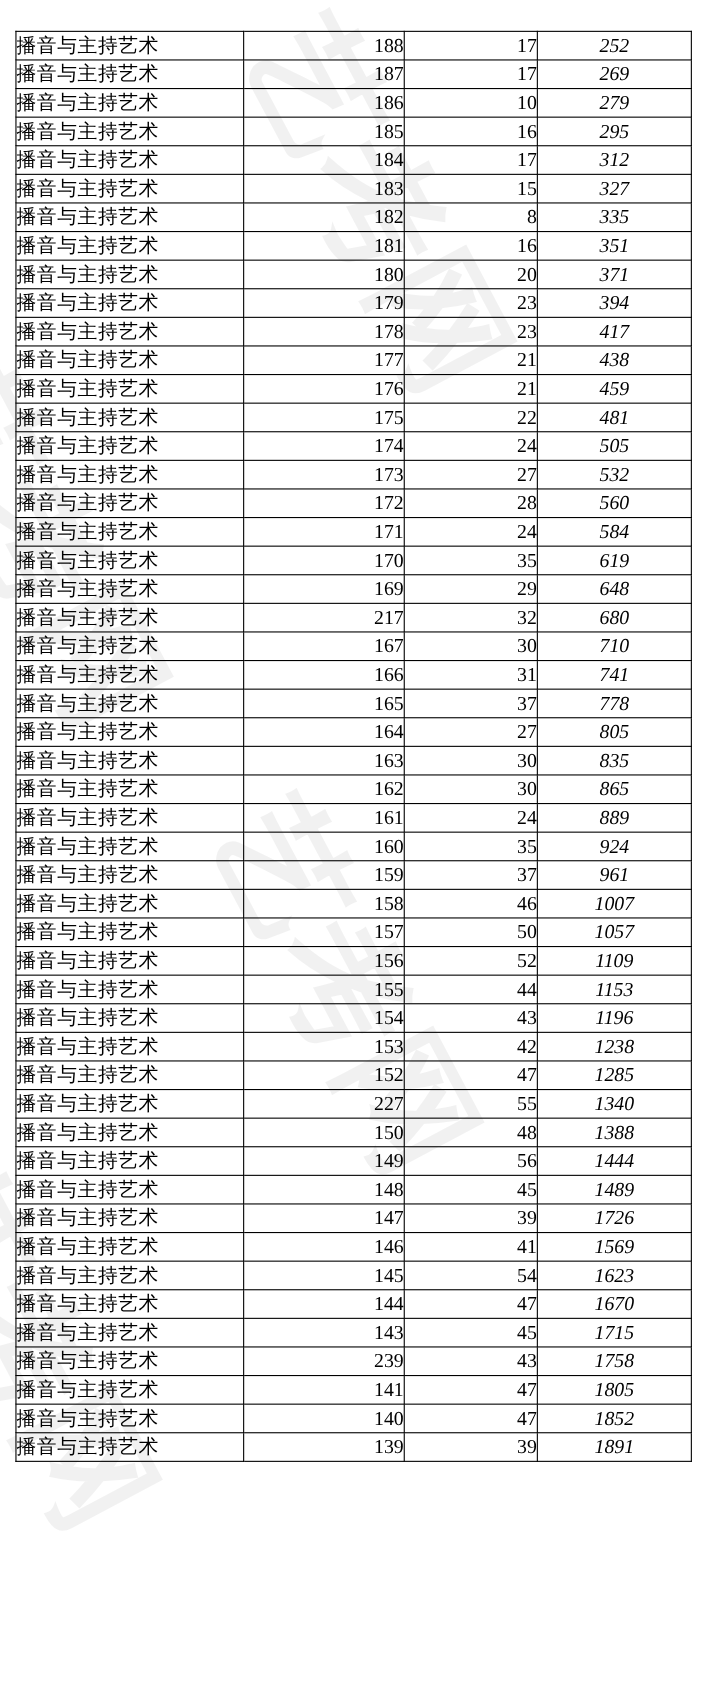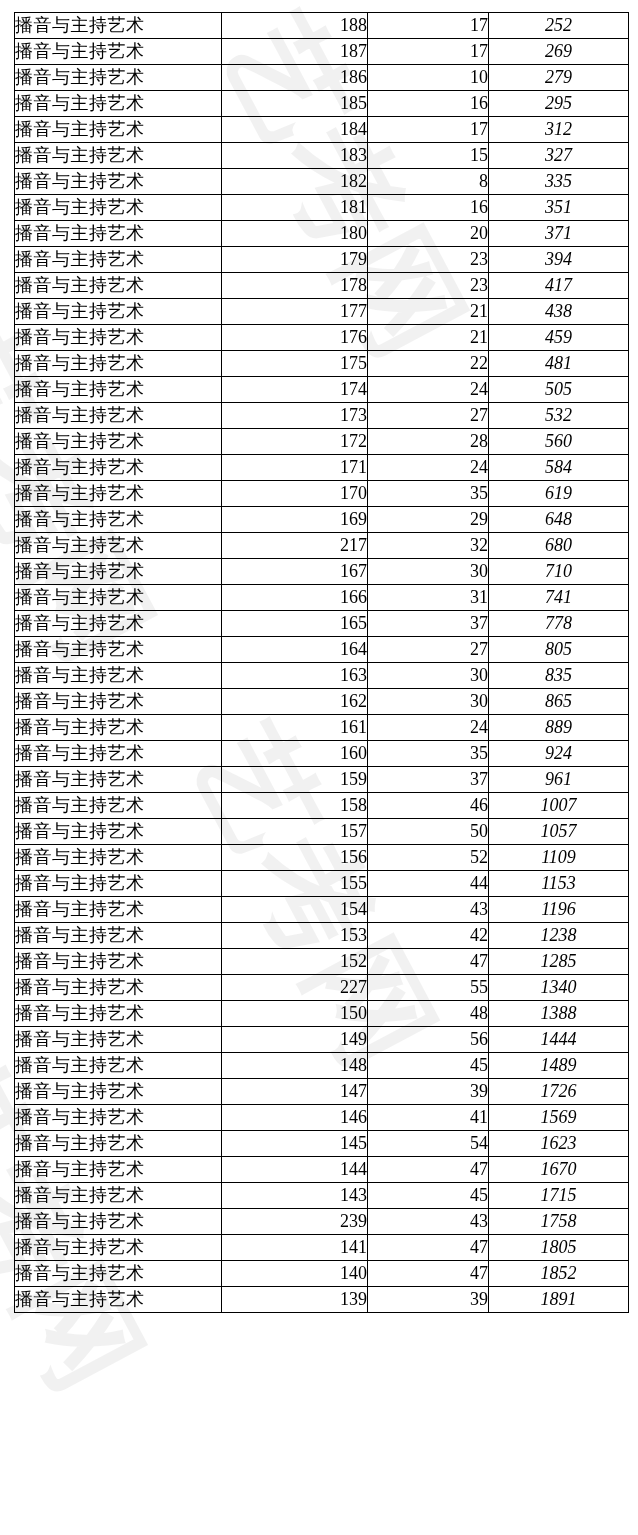--- a/index.html
+++ b/index.html
@@ -32,21 +32,21 @@
     transform-origin: left top;
   }
   .wm1 { top: -10px;  left: 330px; font-size: 120px; transform: rotate(62deg); }
   .wm2 { top: 300px;  left: 20px;  font-size: 118px; transform: rotate(62deg); }
   .wm3 { top: 700px;  left: 300px; font-size: 120px; transform: rotate(62deg); }
   .wm4 { top: 1030px; left: 10px;  font-size: 118px; transform: rotate(62deg); }
 
   .table-wrap {
     position: relative;
     z-index: 1;
-    padding: 12px 14px 14px 14px;
+    padding: 28px 14px 14px 14px;
     box-sizing: border-box;
     width: 638px;
   }
 
   table.score-table {
     border-collapse: collapse;
     width: 610px;
     table-layout: fixed;
   }
   table.score-table td {

